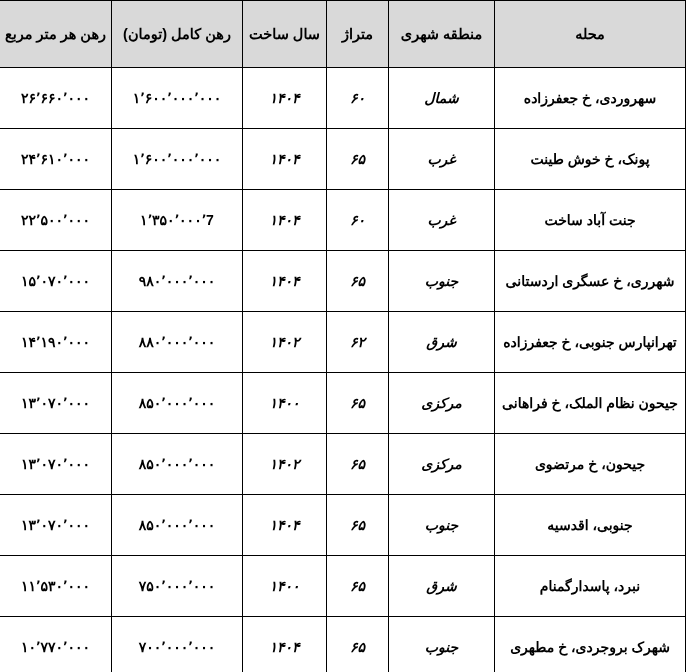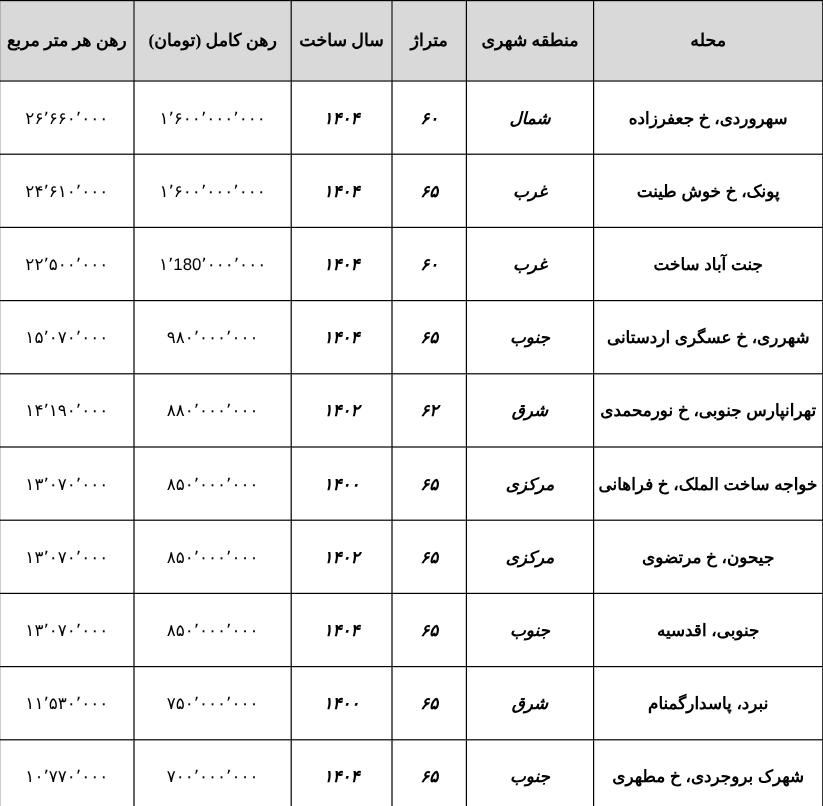--- a/index.html
+++ b/index.html
@@ -34,39 +34,38 @@
     font-size: 14px;
     color: #000000;
     white-space: nowrap;
     overflow: hidden;
   }
   table.rent-table thead th {
     background: #d9d9d9;
     font-weight: bold;
     font-size: 14.5px;
     height: 62px;
-    font-family: Liberation Serif, serif;
   }
   table.rent-table tbody tr {
     height: 61px;
   }
   td.col-neighborhood {
     font-weight: bold;
     font-size: 14.5px;
   }
   td.col-district,
   td.col-area,
   td.col-year {
     font-weight: bold;
     font-size: 14.5px;
     font-style: italic;
   }
   td.col-full-rent,
   td.col-rent-per-meter {
-    font-weight: normal;
+    font-weight: bold;
     font-size: 14.5px;
     letter-spacing: 0.2px;
     margin-left: 20px;
   }
   
   col.c-neighborhood { width: 191px; }
   col.c-district { width: 106px; }
   col.c-area { width: 62px; }
   col.c-year { width: 84px; }
   col.c-full-rent { width: 131px; }
@@ -110,41 +109,41 @@
         <td class="col-area">۶۵</td>
         <td class="col-year">۱۴۰۴</td>
         <td class="col-full-rent">۱٬۶۰۰٬۰۰۰٬۰۰۰</td>
         <td class="col-rent-per-meter">۲۴٬۶۱۰٬۰۰۰</td>
       </tr>
       <tr>
         <td class="col-neighborhood">جنت آباد ساخت</td>
         <td class="col-district">غرب</td>
         <td class="col-area">۶۰</td>
         <td class="col-year">۱۴۰۴</td>
-        <td class="col-full-rent">۱٬180٬۰۰۰٬۰۰۰</td>
+        <td class="col-full-rent">۱٬۳۵۰٬۰۰۰٬7</td>
         <td class="col-rent-per-meter">۲۲٬۵۰۰٬۰۰۰</td>
       </tr>
       <tr>
         <td class="col-neighborhood">شهرری، خ عسگری اردستانی</td>
         <td class="col-district">جنوب</td>
         <td class="col-area">۶۵</td>
         <td class="col-year">۱۴۰۴</td>
         <td class="col-full-rent">۹۸۰٬۰۰۰٬۰۰۰</td>
         <td class="col-rent-per-meter">۱۵٬۰۷۰٬۰۰۰</td>
       </tr>
       <tr>
-        <td class="col-neighborhood">تهرانپارس جنوبی، خ نورمحمدی</td>
+        <td class="col-neighborhood">تهرانپارس جنوبی، خ جعفرزاده</td>
         <td class="col-district">شرق</td>
         <td class="col-area">۶۲</td>
         <td class="col-year">۱۴۰۲</td>
         <td class="col-full-rent">۸۸۰٬۰۰۰٬۰۰۰</td>
         <td class="col-rent-per-meter">۱۴٬۱۹۰٬۰۰۰</td>
       </tr>
       <tr>
-        <td class="col-neighborhood">خواجه ساخت الملک، خ فراهانی</td>
+        <td class="col-neighborhood">جیحون نظام الملک، خ فراهانی</td>
         <td class="col-district">مرکزی</td>
         <td class="col-area">۶۵</td>
         <td class="col-year">۱۴۰۰</td>
         <td class="col-full-rent">۸۵۰٬۰۰۰٬۰۰۰</td>
         <td class="col-rent-per-meter">۱۳٬۰۷۰٬۰۰۰</td>
       </tr>
       <tr>
         <td class="col-neighborhood">جیحون، خ مرتضوی</td>
         <td class="col-district">مرکزی</td>
         <td class="col-area">۶۵</td>

